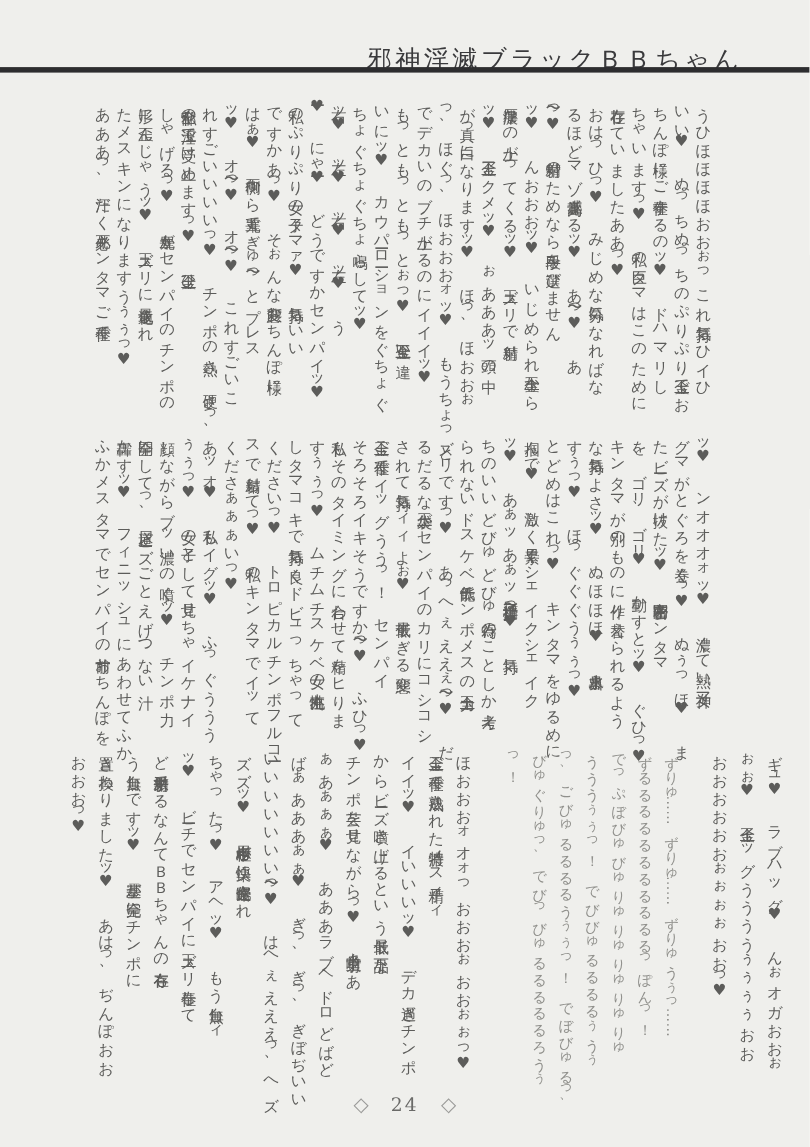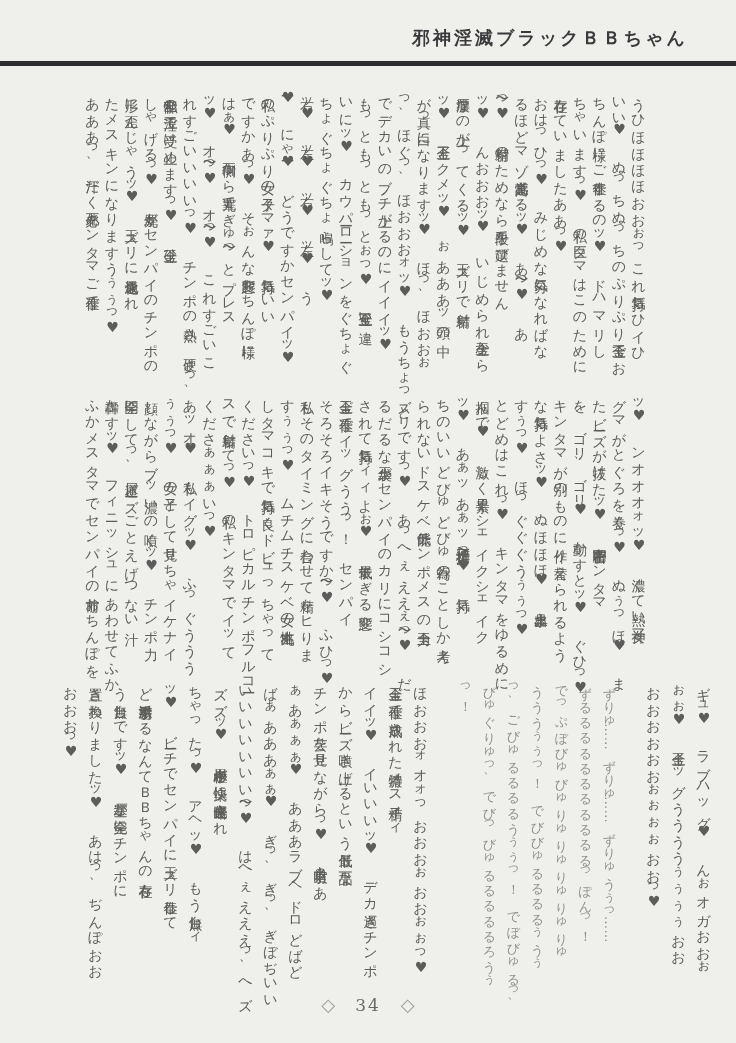--- a/index.html
+++ b/index.html
@@ -2,22 +2,22 @@
 <html style="--paper: #efefec; --ink: #5c5c5a; --title-ink: #3a3a3c; --rule: #2d2d2f; --sfx-ink: #90908c;"><head>
 <meta charset="utf-8">
 <style>
   html,body { margin:0; padding:0; }
   .page {
     position:relative; width:736px; height:1043px;
     background:var(--paper,#efefec); overflow:hidden;
     font-family:"DejaVu Serif","Liberation Serif",serif;
   }
   .title {
-    position:absolute; top:26px; right:48px; margin:0;
-    font-size:18px; font-weight:700; letter-spacing:3px;
+    position:absolute; top:26px; right:48px; margin:13px;
+    font-size:23px; font-weight:400; letter-spacing:3px;
     color:var(--title-ink,#3a3a3c);
   }
   .rule {
     position:absolute; top:61px; left:0; width:736px; height:5px;
     background:var(--rule,#2d2d2f);
   }
   .tblock {
     position:absolute;
     writing-mode:vertical-rl;
     color:var(--ink,#5c5c5a);
@@ -143,15 +143,15 @@
         <p class="tline">ちゃったっ♥　アヘッ♥　もう台無しィ</p>
         <p class="tline">ッ♥　ビーチでセンパイに玉ズリ奉仕して</p>
         <p class="tline">ど派手射精するなんてＢＢちゃんの存在も</p>
         <p class="tline">う台無しですッ♥　霊基が完全にチンポに</p>
         <p class="tline">置き換わりましたッ♥　あはっ、ぢんぽおお</p>
         <p class="tline">おおおっ♥</p>
       </div>
     </section>
 
   <footer class="footer">
-    <span class="diamond">◇</span><span class="pageno">34</span><span class="diamond">◇</span>
+    <span class="diamond">◇</span><span class="pageno">24</span><span class="diamond">◇</span>
   </footer>
 </div>
 
 </body></html>

